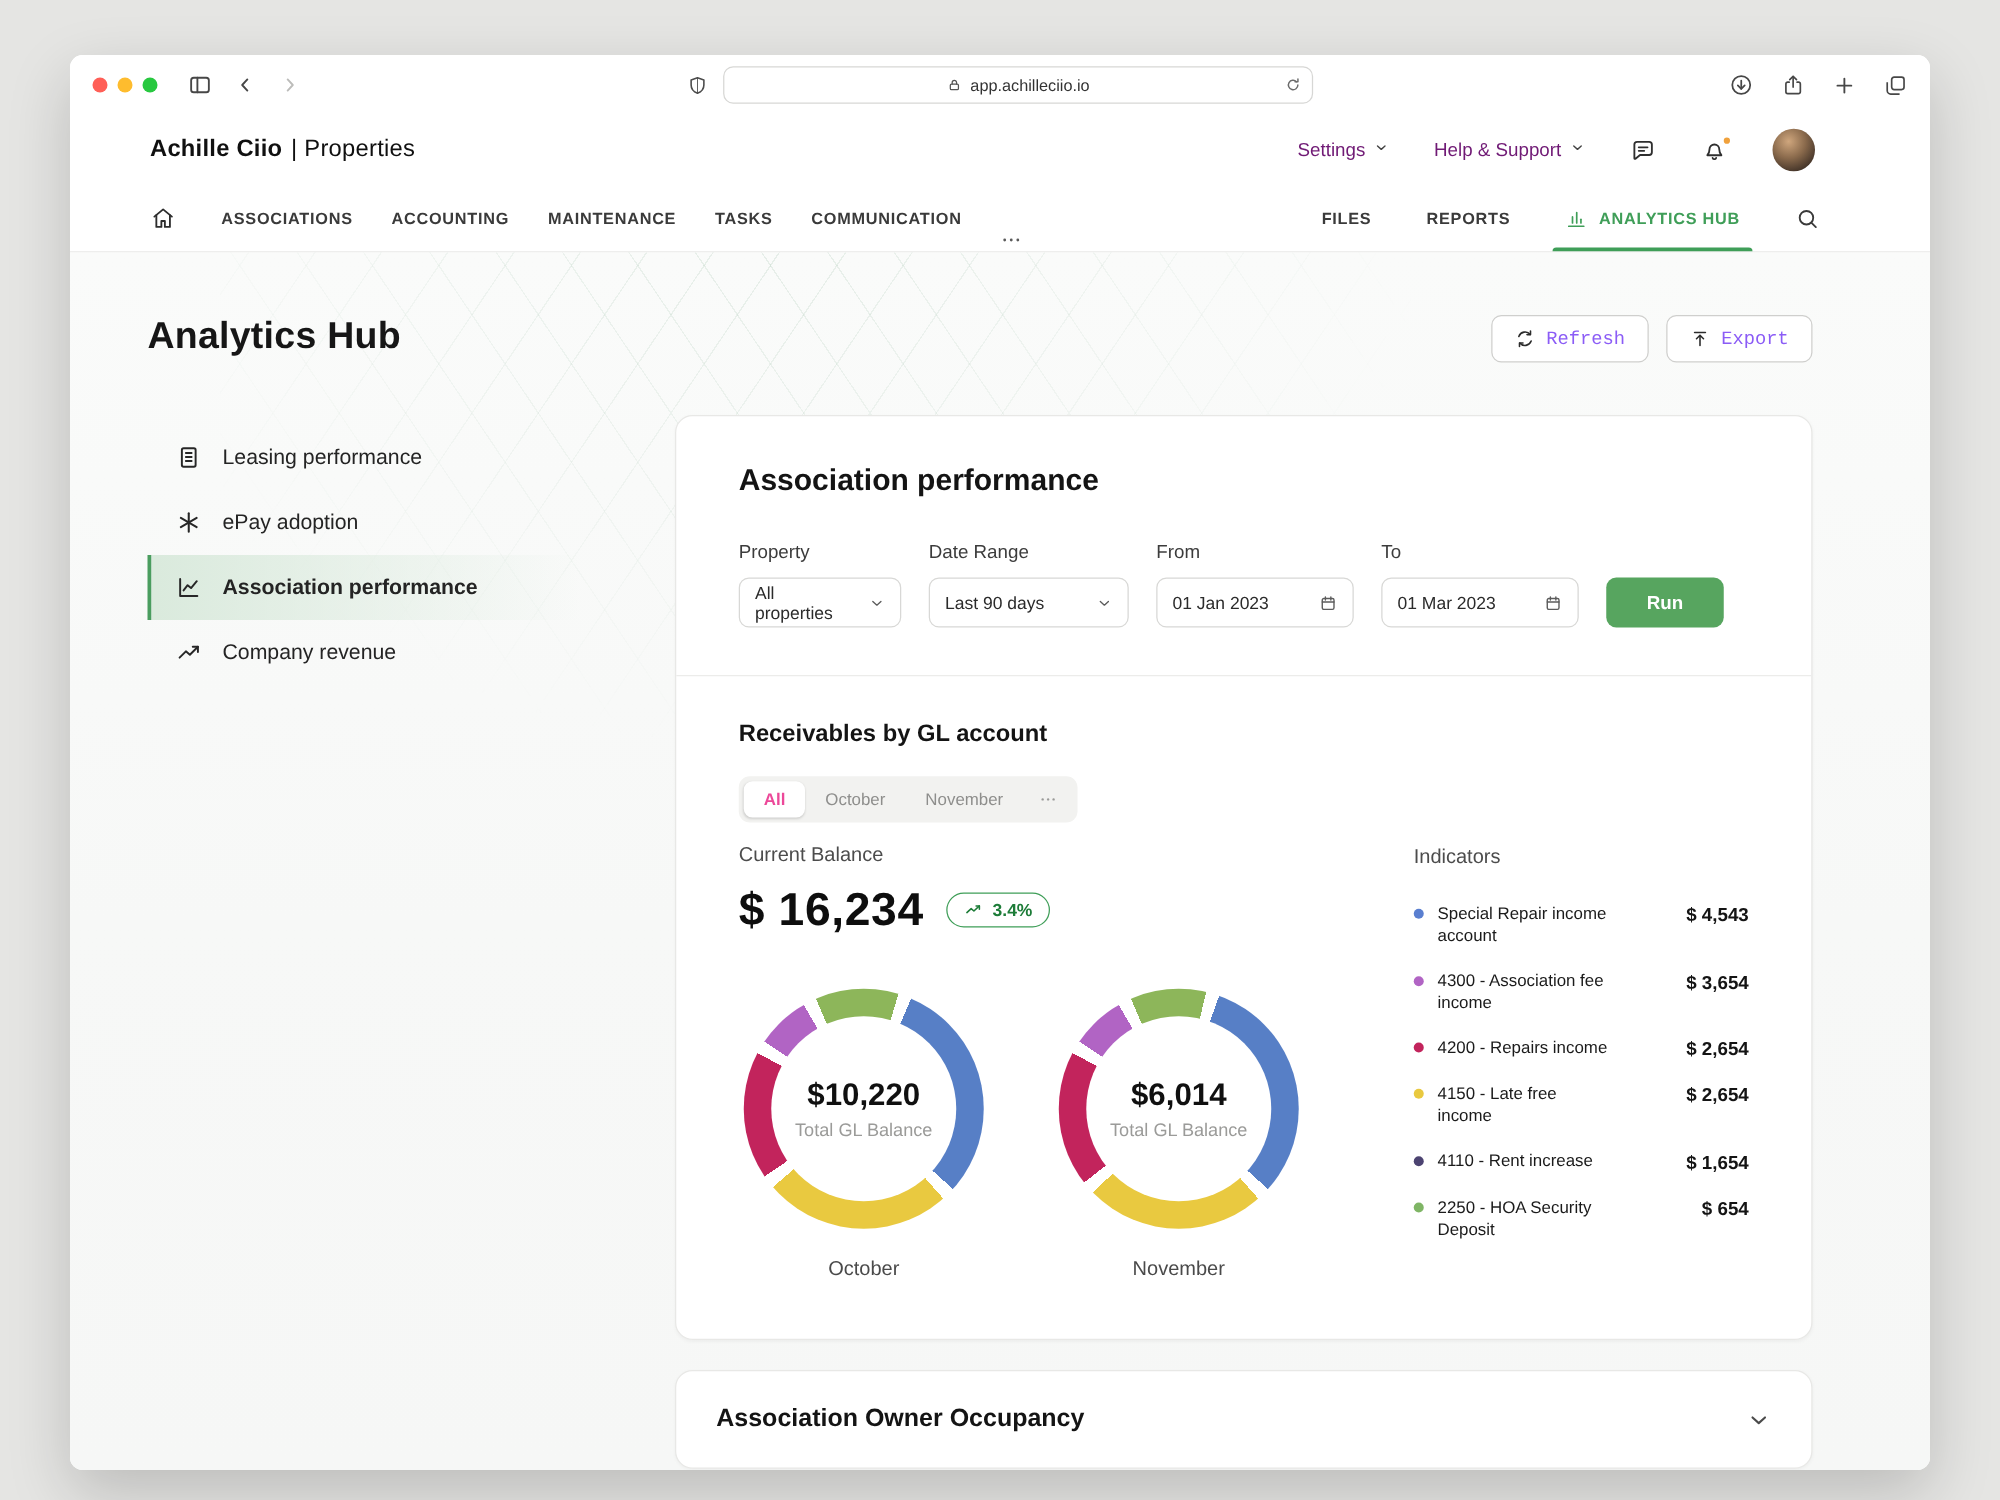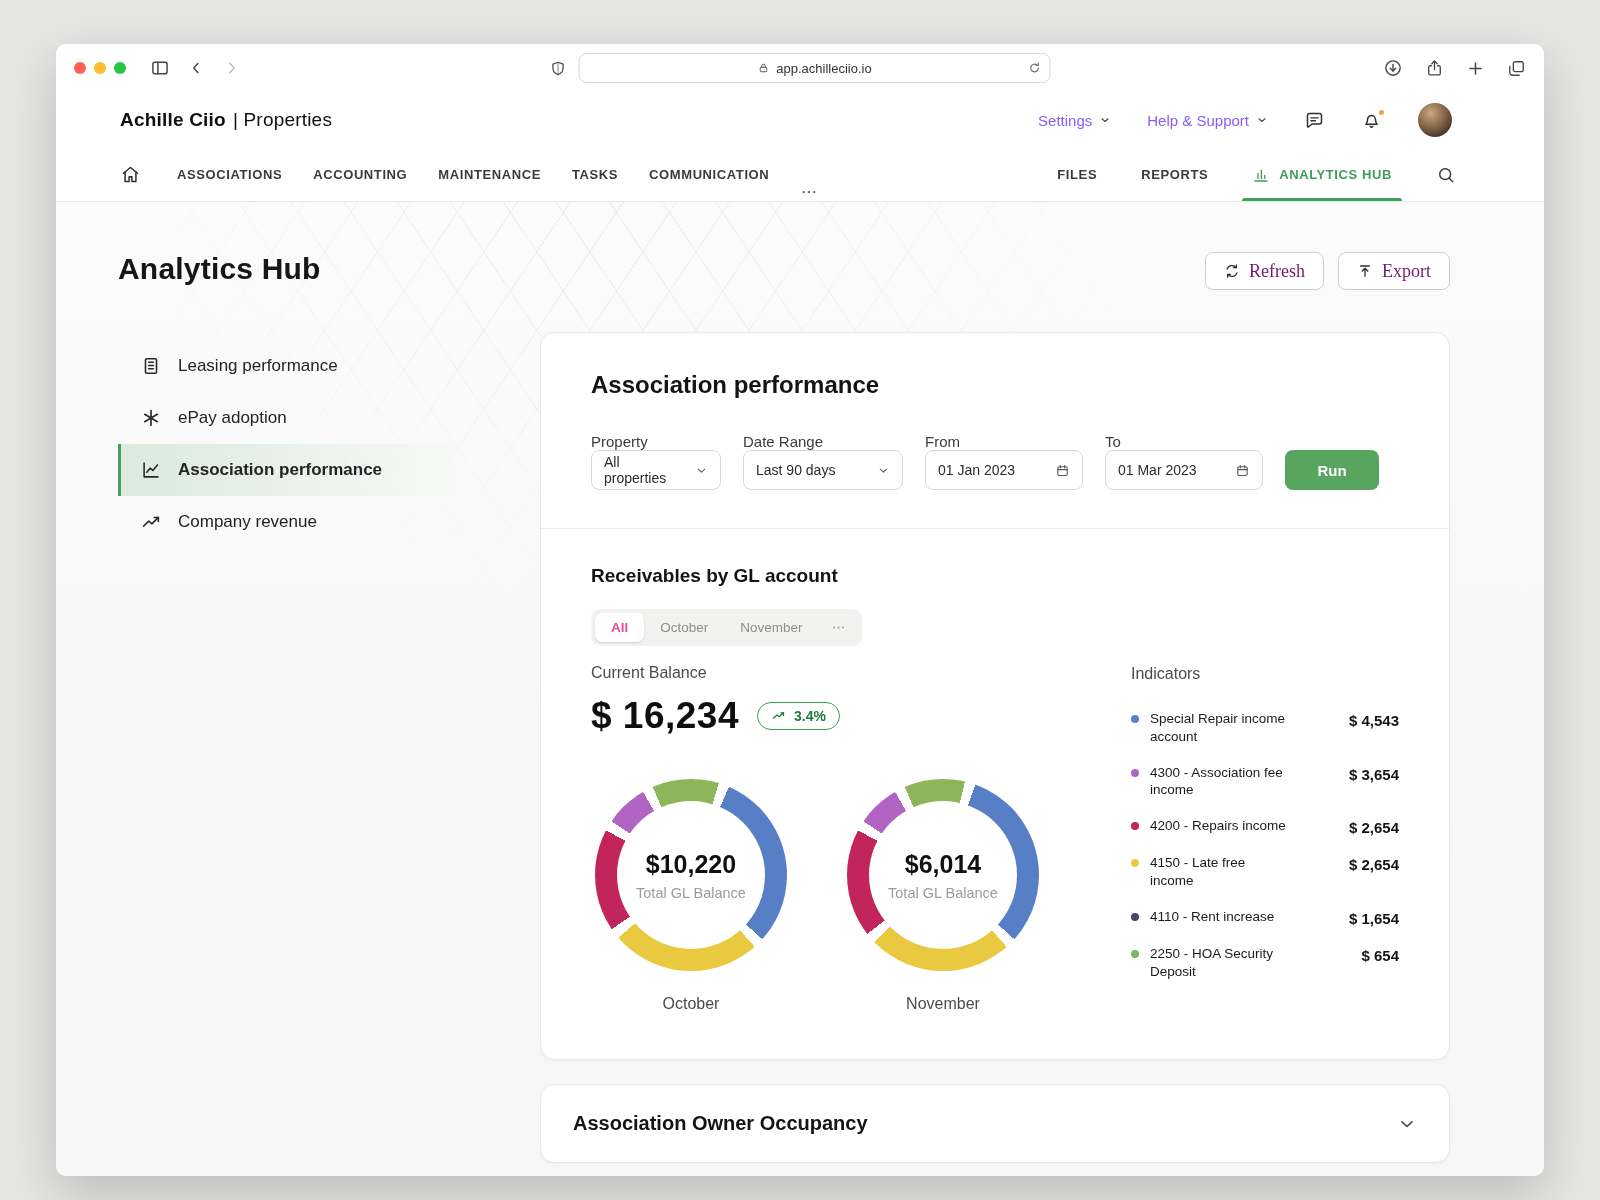--- a/index.html
+++ b/index.html
@@ -21,21 +21,21 @@
     display:flex;align-items:center;justify-content:center;gap:7px;font-size:13px;color:#333;position:relative}
   .url-reload{position:absolute;right:8px;top:50%;transform:translateY(-50%);color:#6b6b6b;display:flex}
   .tb-right{margin-left:auto;display:flex;gap:22px;align-items:center;color:#474747}
 
   
   .app-header{height:56px;display:flex;align-items:center;padding:0 92px 0 64px;background:#fff;flex-shrink:0}
   .brand{font-size:19px;color:#101010;letter-spacing:.2px}
   .brand b{font-weight:700}
   .brand span{font-weight:400;margin-left:7px}
   .header-right{margin-left:auto;display:flex;align-items:center;gap:36px}
-  .menu-link{display:flex;align-items:center;gap:7px;font-size:15px;color:#8b5cf6;cursor:pointer}
+  .menu-link{display:flex;align-items:flex-start;gap:7px;font-size:15px;color:#701a75;cursor:pointer}
   .menu-link .chev{color:#444;display:flex}
   .icon-btn{position:relative;color:#2f2f2f;display:flex}
   .notif-dot{position:absolute;top:-2px;right:-4px;width:9px;height:9px;border-radius:50%;background:#f0a13c;border:2px solid #fff}
   .avatar{width:34px;height:34px;border-radius:50%;
     background:radial-gradient(circle at 38% 30%,#cfa67d 0%,#8a6a4c 42%,#4a392c 75%,#2b211a 100%)}
 
   
   .nav-bar{height:54px;display:flex;align-items:center;padding:0 88px 0 64px;border-bottom:1px solid #e9e9e7;background:#fff;flex-shrink:0}
   .nav-home{color:#2d2d2d;display:flex;margin-right:36px}
   .nav-left{display:flex;align-items:flex-end;gap:31px;height:100%}
@@ -53,41 +53,41 @@
   .bg-decor{position:absolute;top:-140px;left:120px;width:1040px;height:600px;pointer-events:none;
     background-image:repeating-linear-gradient(56deg,rgba(130,175,145,.20) 0 1px,transparent 1px 44px),
                      repeating-linear-gradient(-56deg,rgba(130,175,145,.20) 0 1px,transparent 1px 44px);
     -webkit-mask-image:radial-gradient(ellipse at 42% 18%,rgba(0,0,0,.85),transparent 62%);
     mask-image:radial-gradient(ellipse at 42% 18%,rgba(0,0,0,.85),transparent 62%)}
 
   .page-head{display:flex;align-items:flex-start;justify-content:space-between;position:relative}
   .page-title{font-size:30px;font-weight:600;color:#161616;letter-spacing:.2px}
   .page-actions{display:flex;gap:14px}
   .btn-outline{display:flex;align-items:center;gap:9px;height:38px;padding:0 18px;border:1px solid #cfcfcd;
-    border-radius:8px;background:#fff;font-size:18px;font-weight:500;color:#701a75;cursor:pointer;font-family:Liberation Serif, serif}
+    border-radius:8px;background:#fff;font-size:15px;font-weight:500;color:#8b5cf6;cursor:pointer;font-family:Liberation Mono, monospace}
   .btn-outline .bi{display:flex;color:#2c2c2c}
 
   .layout{display:flex;margin-top:42px;align-items:flex-start;position:relative}
 
   
   .side-menu{width:422px;flex-shrink:0;display:flex;flex-direction:column;padding-top:8px}
   .side-item{display:flex;align-items:center;gap:16px;height:52px;padding-left:19px;border-left:3px solid transparent;
     font-size:17px;color:#242424;cursor:pointer}
   .side-item .s-icon{width:22px;height:22px;display:flex;color:#272727;flex-shrink:0}
   .side-item.active{border-left-color:#4a9d5f;font-weight:600;
     background:linear-gradient(90deg,rgba(216,233,219,.95) 0%,rgba(216,233,219,0) 82%)}
 
   
   .main-col{flex:1;min-width:0}
   .card{background:#fff;border:1px solid #e8e8e6;border-radius:14px;box-shadow:0 1px 3px rgba(20,20,20,.04)}
   .panel{padding:38px 50px 46px}
   .panel-title{font-size:24px;font-weight:600;color:#141414}
 
   .filters{display:flex;gap:22px;margin-top:34px;align-items:flex-end}
-  .f-group .f-label{display:block;font-size:15px;color:#3c3c3c;margin-bottom:0}
+  .f-group .f-label{display:block;font-size:15px;color:#3c3c3c;margin-bottom:12px}
   .control{height:40px;border:1px solid #d8d8d6;border-radius:8px;background:#fff;display:flex;align-items:center;
     justify-content:space-between;gap:10px;padding:0 12px;font-size:14px;color:#2b2b2b;cursor:pointer}
   .control .c-icon{display:flex;color:#5c5c5c}
   .w-prop{width:130px}.w-range{width:160px}.w-date{width:158px}
   .btn-run{height:40px;width:94px;background:#57a55f;border:none;border-radius:8px;color:#fff;font-size:15px;
     font-weight:700;cursor:pointer;font-family:inherit}
 
   .divider{height:1px;background:#ececea;margin:38px -50px 0}
 
   .recv-title{margin-top:36px;font-size:19px;font-weight:600;color:#141414}

